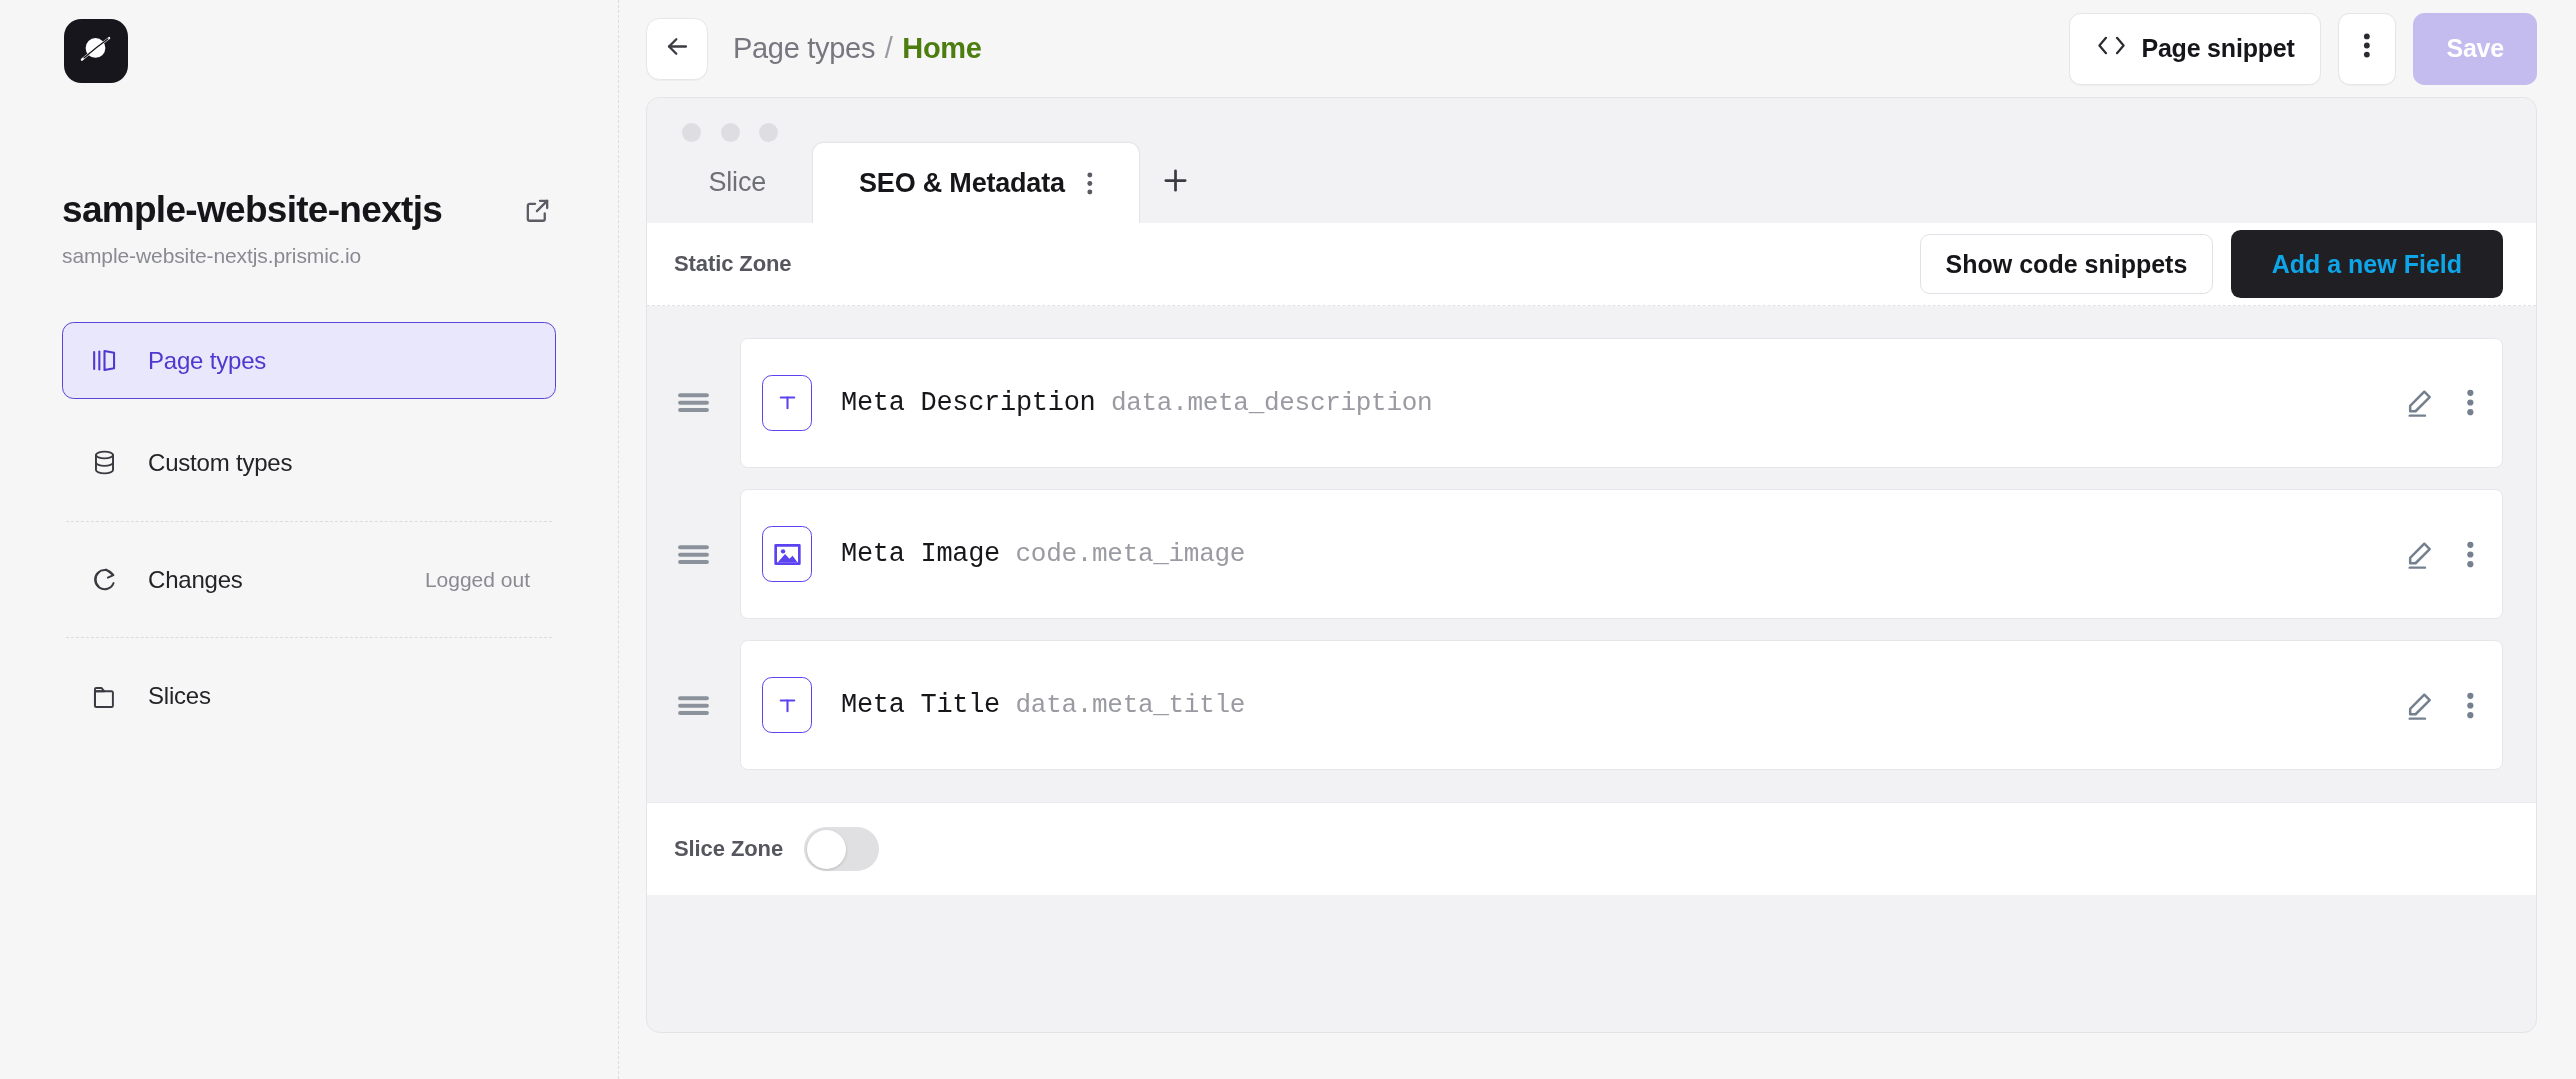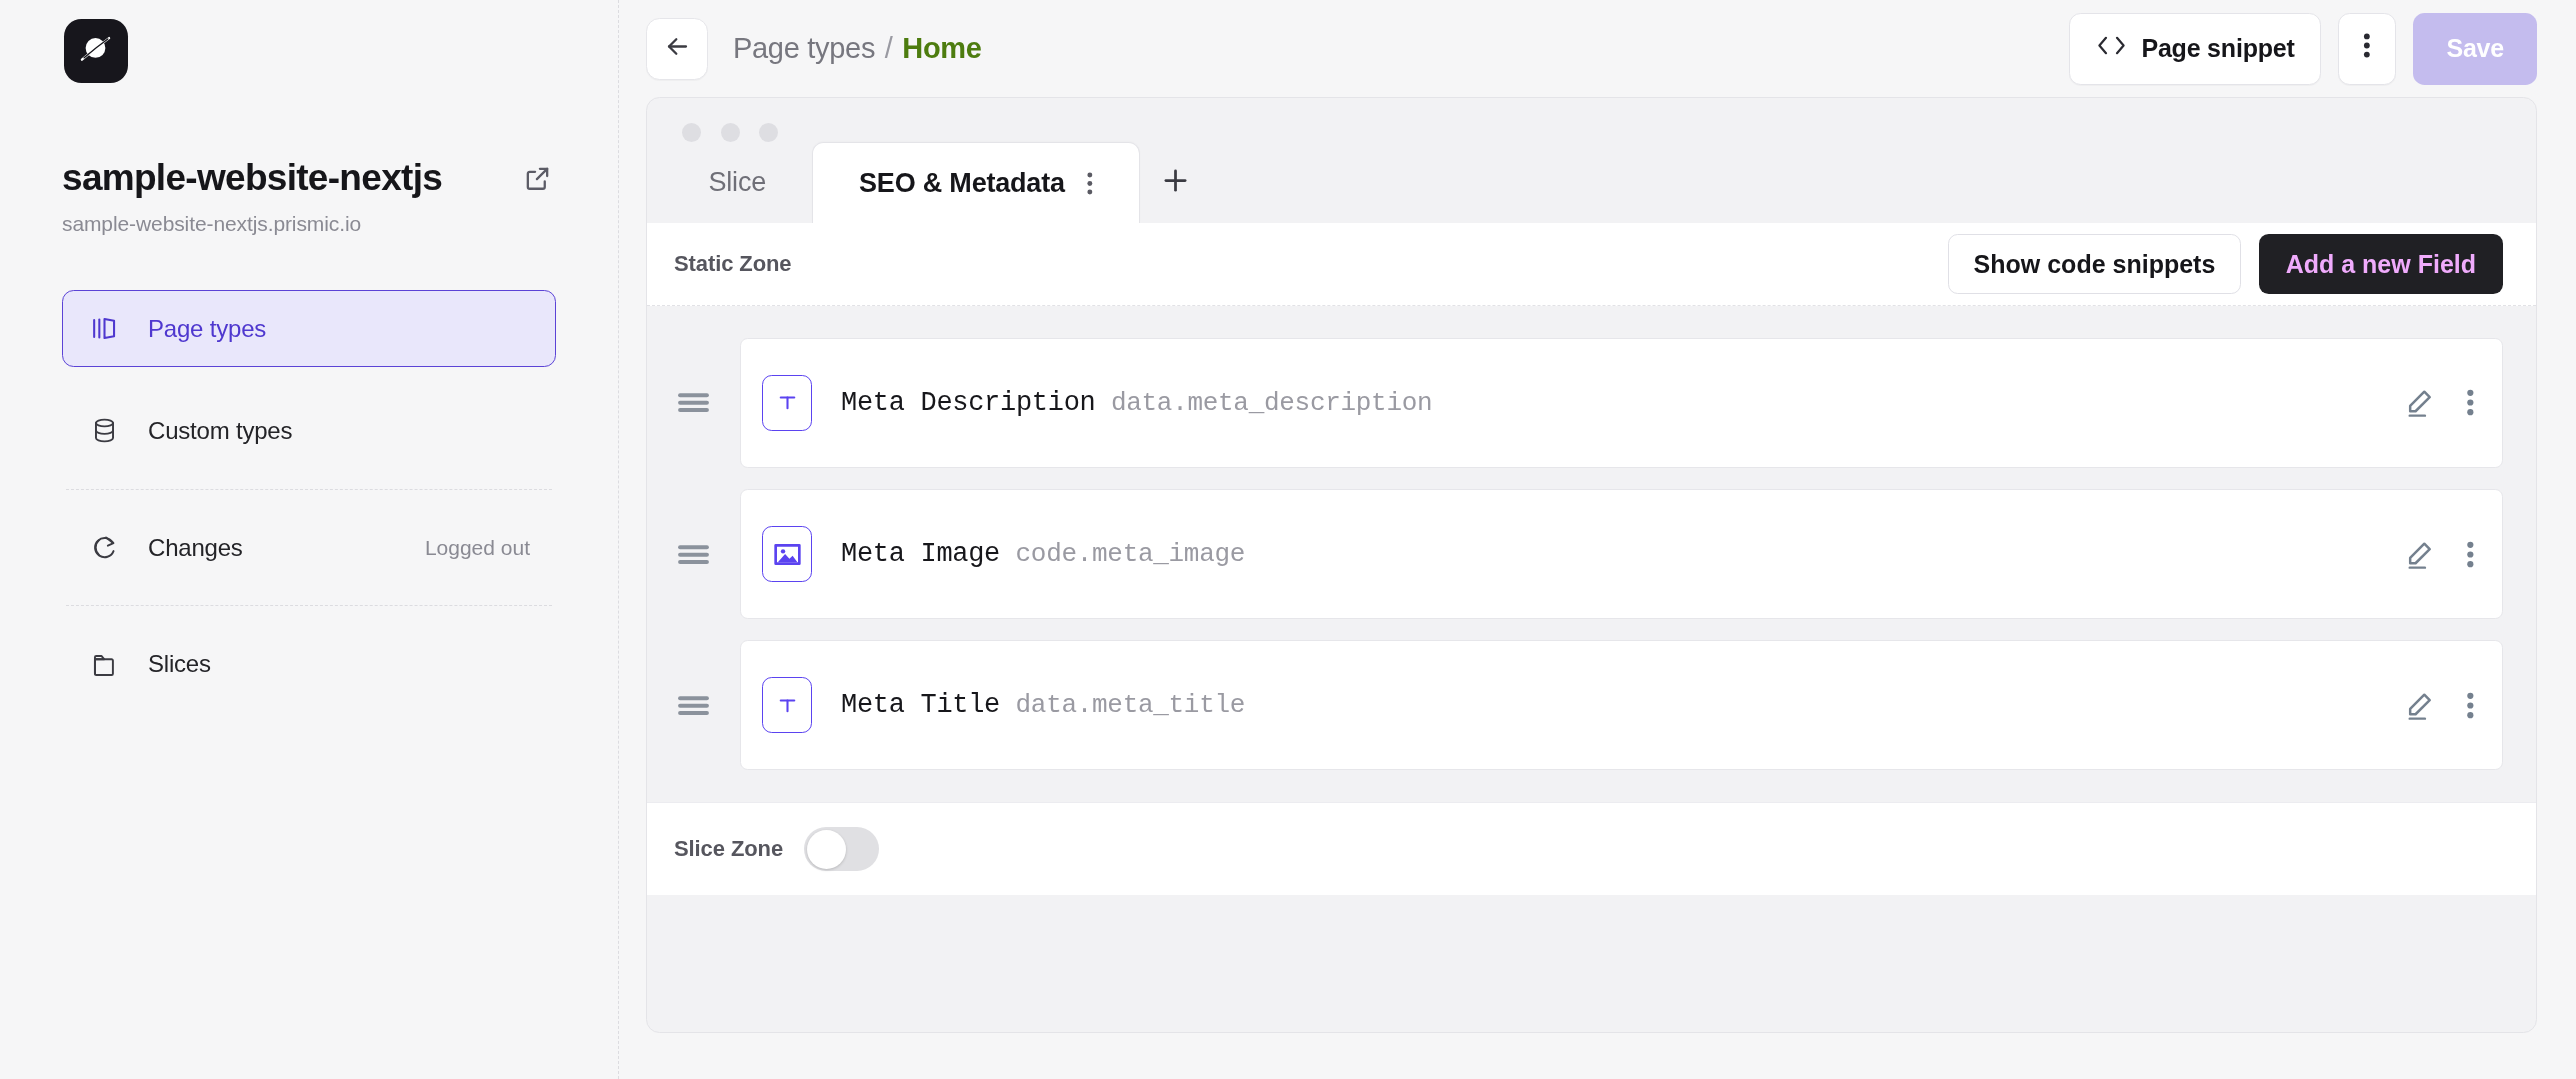--- a/index.html
+++ b/index.html
@@ -21,21 +21,21 @@
     padding: 0 62px;
     position: relative;
   }
   .logo {
     width: 64px; height: 64px;
     margin-top: 19.3px; margin-left: 1.9px;
     border-radius: 17.4px;
     background: #17161c;
     display: flex; align-items: center; justify-content: center;
   }
-  .repo-block { margin-top: 75px; }
+  .repo-block { margin-top: 107px; }
   .repo-title-row { display: flex; align-items: center; justify-content: space-between; }
   .repo-title {
     font-size: 37px; font-weight: 700; color: #16161a;
     letter-spacing: -0.7px; line-height: 1.1;
   }
   .ext-link { width: 29px; height: 29px; flex: 0 0 29px; margin-right: 3.9px; }
   .repo-url {
     margin-top: 13.5px; font-size: 21px; color: #8a8a93; letter-spacing: -0.1px;
   }
 
@@ -133,22 +133,22 @@
   .zone-bar {
     background: #ffffff;
     display: flex; align-items: center;
     padding: 0 33px 0 27px;
     height: 83px;
     border-bottom: 1.9px dashed #e2e2e6;
   }
   .zone-title { font-size: 22px; font-weight: 700; color: #56565e; letter-spacing: -0.1px; }
   .zone-actions { margin-left: auto; display: flex; align-items: center; gap: 17.4px; }
   .btn-dark {
-    background: #202024; color: #f0abfc; border: none;
-    padding: 0 27px; font-weight: 700; height: 60px; border-radius: 9.7px;
+    background: #202024; color: #0ea5e9; border: none;
+    padding: 0 41px; font-weight: 700; height: 68px; border-radius: 9.7px;
     display:flex; align-items:center; font-size: 25px; cursor: pointer;
   }
   .btn-outline {
     background: #fff; border: 1px solid #e0e0e6; color: #16161a;
     padding: 0 25px; font-weight: 700; height: 60px; border-radius: 9.7px;
     display:flex; align-items:center; font-size: 25px; cursor: pointer;
   }
 
   .fields { background: #f2f2f4; padding: 21px 33px 21px 0; }
   .field-row { display: flex; align-items: center; font-family: Liberation Mono, monospace; }

